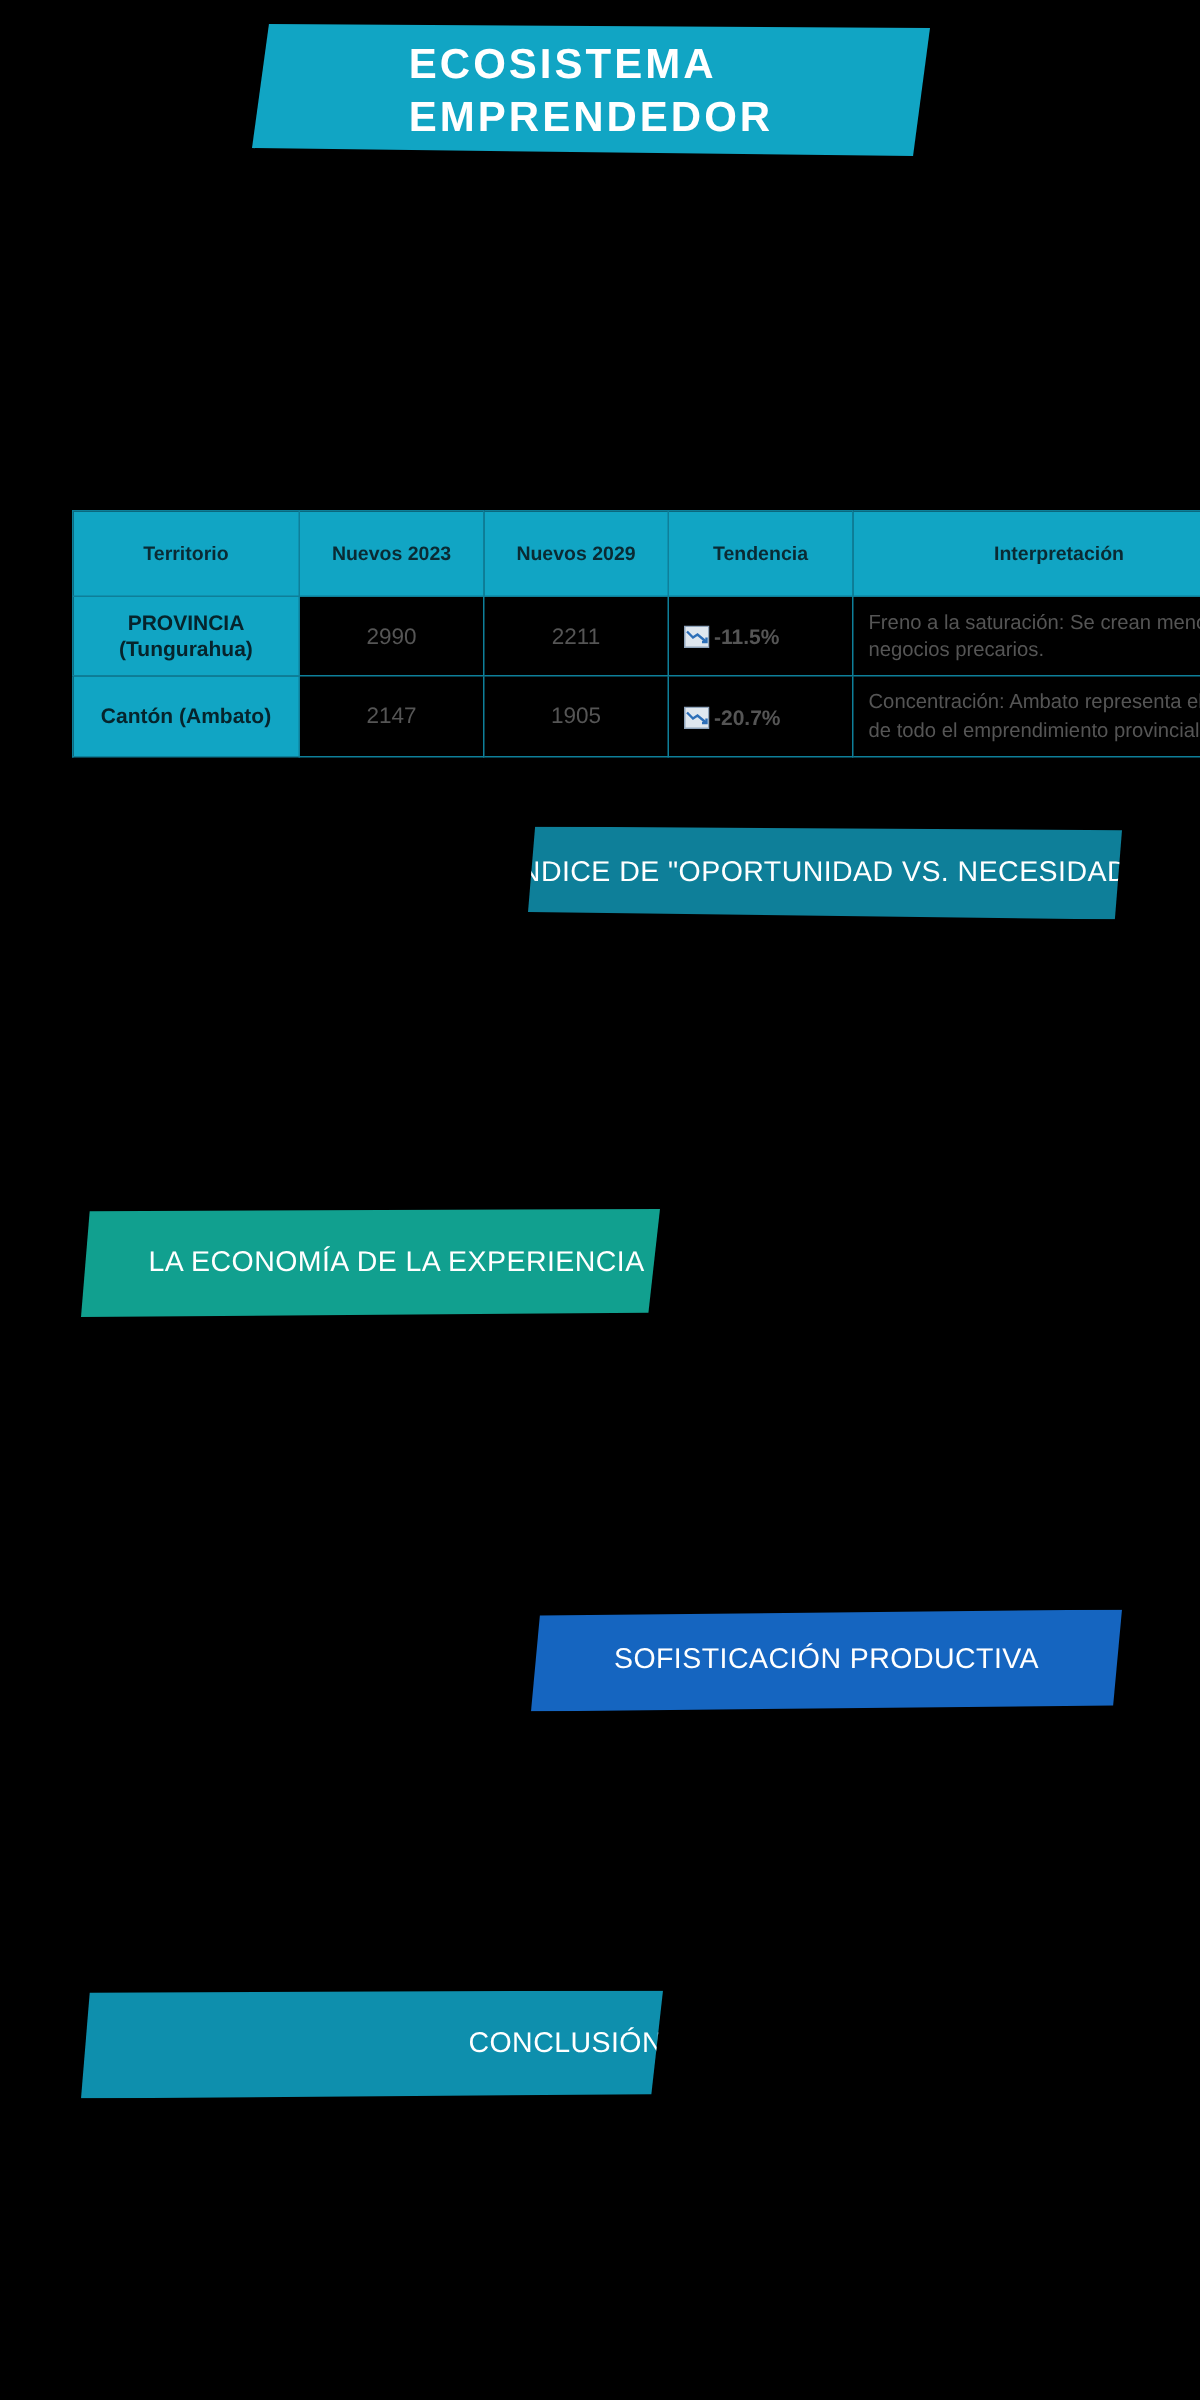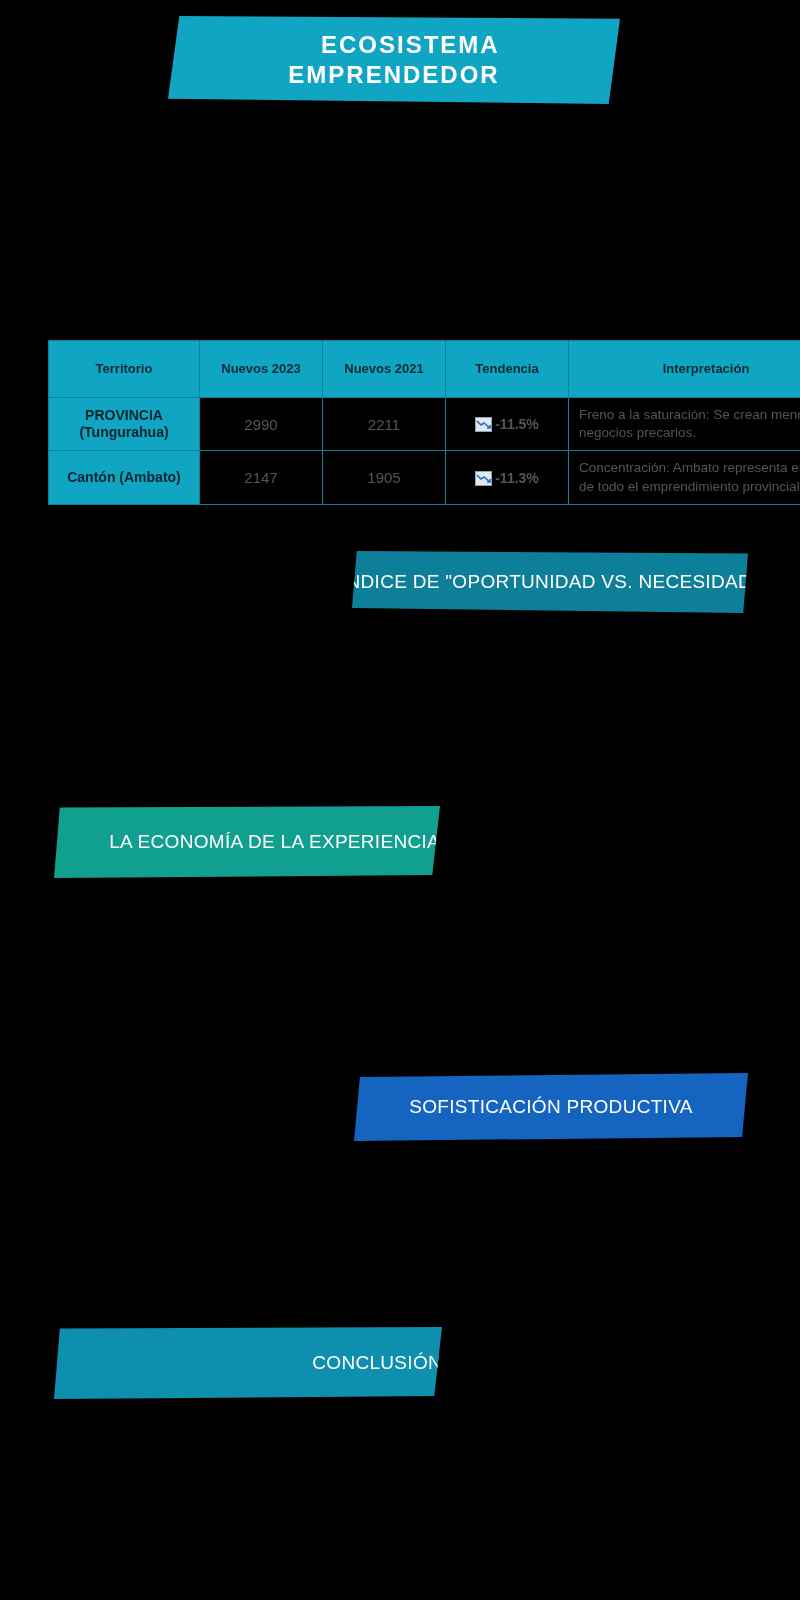--- a/index.html
+++ b/index.html
@@ -24,25 +24,25 @@
     height: 88px;
     background: #11a5c4;
     -webkit-clip-path: polygon(2.5% 0%, 100% 3%, 97.5% 100%, 0% 94%);
     clip-path: polygon(2.5% 0%, 100% 3%, 97.5% 100%, 0% 94%);
     display: flex;
     align-items: center;
     justify-content: center;
   }
   .title-banner .title-text {
     color: #ffffff;
-    font-size: 24px;
+    font-size: 28px;
     font-weight: bold;
     letter-spacing: 2px;
     line-height: 1.25;
-    text-align: right;
+    text-align: left;
     text-transform: uppercase;
   }
 
   
   .table-wrap {
     position: absolute;
     left: 48px;
     top: 340px;
     width: 690px;
   }
@@ -84,21 +84,20 @@
     background: #000000;
     color: #555555;
     font-size: 15px;
     text-align: center;
   }
   table.data-table td.cell-trend {
     background: #000000;
     color: #555555;
     font-size: 14px;
     font-weight: bold;
-    text-align: center;
     white-space: nowrap;
   }
   table.data-table td.cell-interp {
     background: #000000;
     color: #555555;
     font-size: 13.5px;
     line-height: 1.35;
     text-align: left;
   }
   .trend-icon {
@@ -137,21 +136,21 @@
   }
 
   #banner-economia {
     left: 54px;
     top: 806px;
     width: 386px;
     height: 72px;
     background: #11a08f;
     -webkit-clip-path: polygon(1.5% 2%, 100% 0%, 98% 96%, 0% 100%);
     clip-path: polygon(1.5% 2%, 100% 0%, 98% 96%, 0% 100%);
-    justify-content: flex-end;
+    justify-content: flex-start;
     padding-left: 45px;
   }
 
   #banner-sofisticacion {
     left: 354px;
     top: 1073px;
     width: 394px;
     height: 68px;
     background: #1565c0;
     -webkit-clip-path: polygon(1.5% 6%, 100% 0%, 98.5% 94%, 0% 100%);
@@ -178,21 +177,21 @@
 <div class="title-banner">
   <div class="title-text">ECOSISTEMA<br>EMPRENDEDOR</div>
 </div>
 
 <div class="table-wrap">
   <table class="data-table">
     <thead>
       <tr>
         <th class="col-territorio">Territorio</th>
         <th class="col-n2023">Nuevos 2023</th>
-        <th class="col-n2024">Nuevos 2021</th>
+        <th class="col-n2024">Nuevos 2029</th>
         <th class="col-tendencia">Tendencia</th>
         <th class="col-interp">Interpretación</th>
       </tr>
     </thead>
     <tbody>
       <tr>
         <td class="cell-territorio">PROVINCIA (Tungurahua)</td>
         <td class="cell-num">2990</td>
         <td class="cell-num">2211</td>
         <td class="cell-trend">
@@ -210,21 +209,21 @@
         <td class="cell-territorio">Cantón (Ambato)</td>
         <td class="cell-num">2147</td>
         <td class="cell-num">1905</td>
         <td class="cell-trend">
           <span class="trend-icon">
             <svg width="17" height="15" viewBox="0 0 17 15">
               <rect x="0.5" y="0.5" width="16" height="14" fill="#dfe7ef" stroke="#8fa4bb"></rect>
               <polyline points="2,4 6,8 9,6 15,11" fill="none" stroke="#2d6fb8" stroke-width="1.6"></polyline>
               <polyline points="12,11 15,11 15,8" fill="none" stroke="#2d6fb8" stroke-width="1.6"></polyline>
             </svg>
-          </span><span>-11.3%</span>
+          </span><span>-20.7%</span>
         </td>
         <td class="cell-interp">Concentración: Ambato representa el 72% de todo el emprendimiento provincial.</td>
       </tr>
     </tbody>
   </table>
 </div>
 
 <div class="section-banner" id="banner-indice">
   <span class="banner-text">ÍNDICE DE "OPORTUNIDAD VS. NECESIDAD"</span>
 </div>

